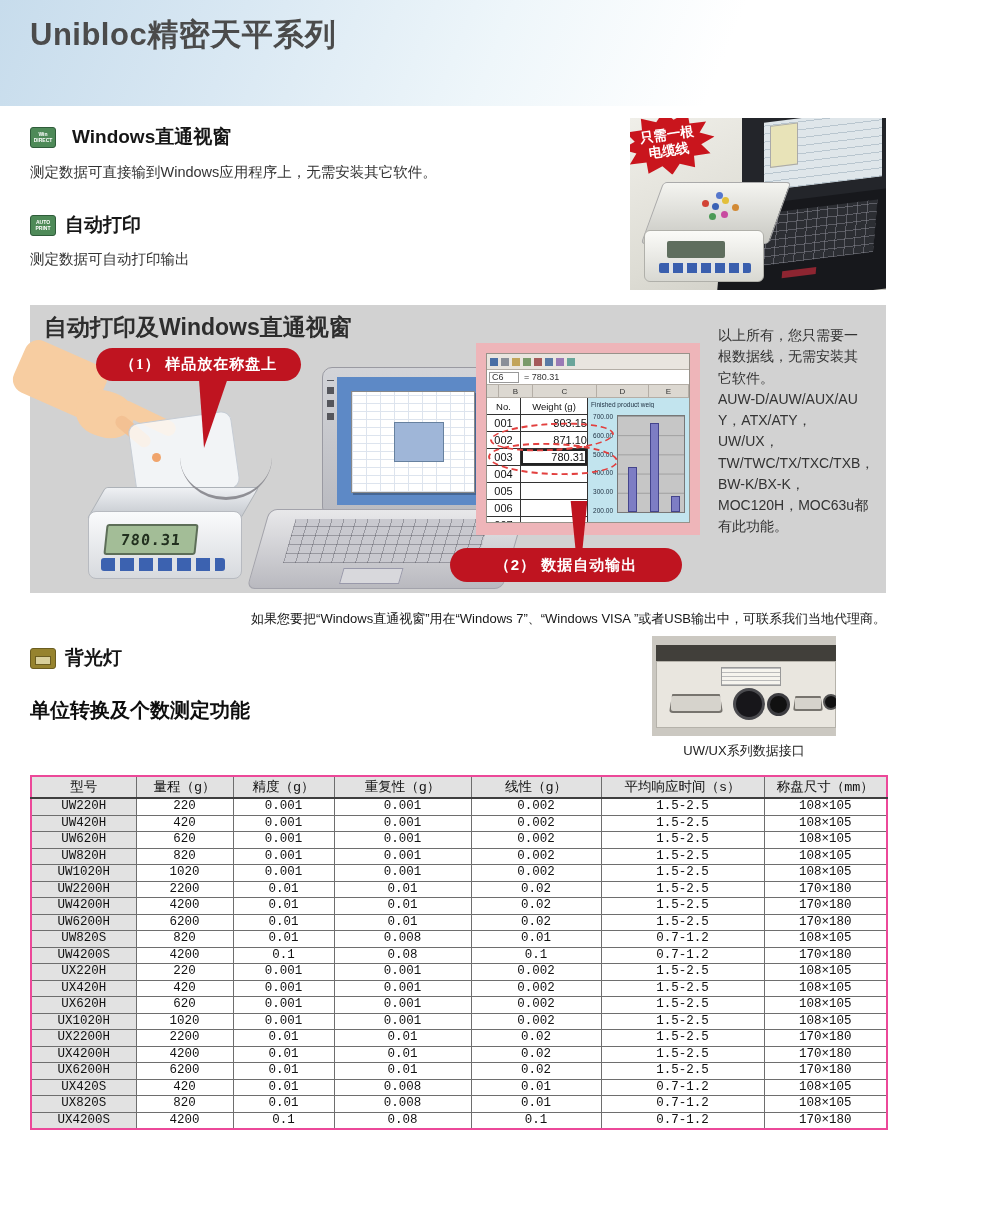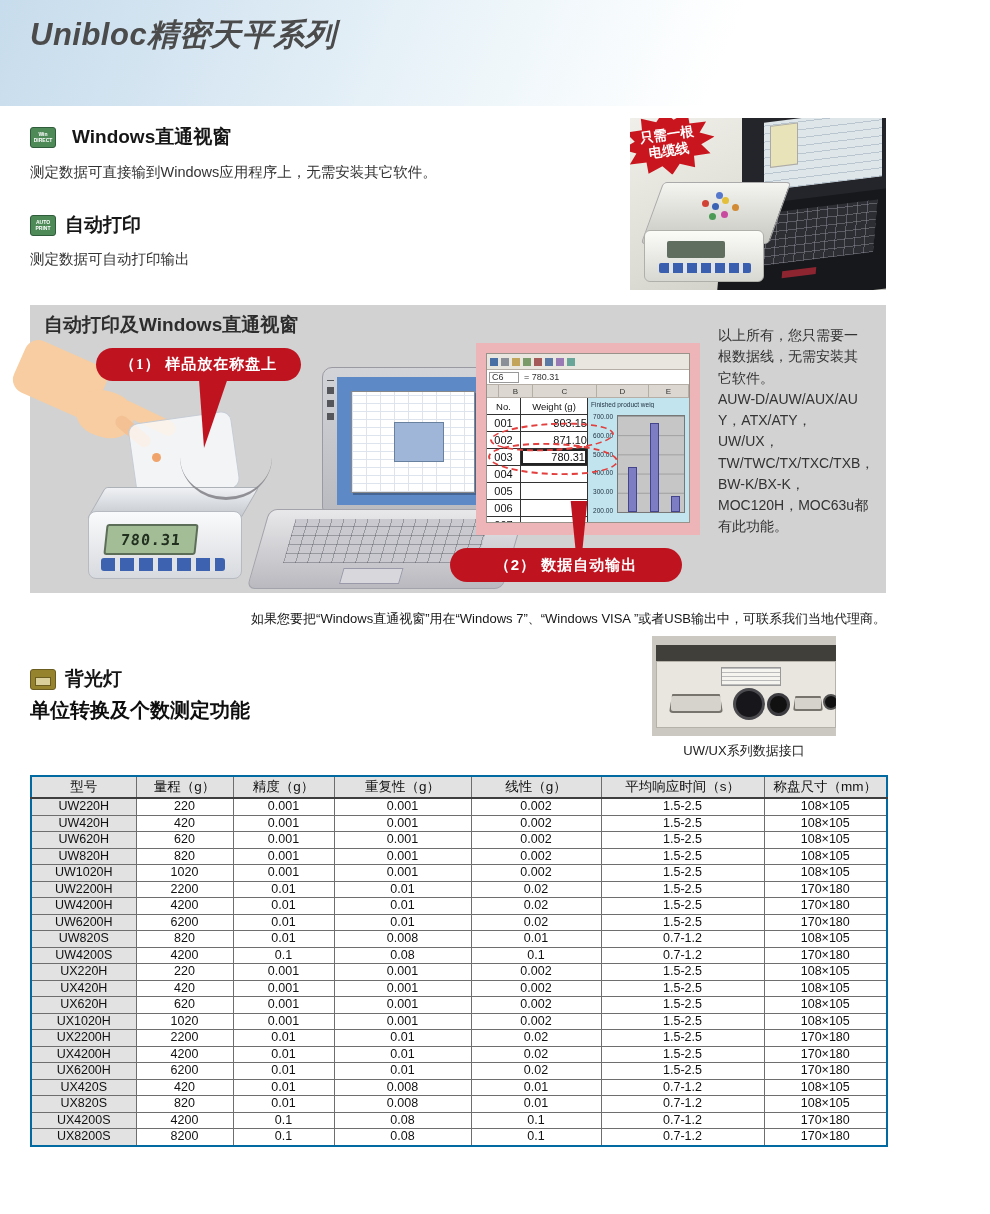--- a/index.html
+++ b/index.html
@@ -1,21 +1,21 @@
 <!DOCTYPE html>
 <html><head>
 <meta charset="utf-8">
 <style>
   html,body{margin:0;padding:0;background:#fff;}
   #page{position:relative;width:990px;height:1214px;background:#fff;overflow:hidden;
         font-family:"Liberation Sans","DejaVu Sans",sans-serif;color:#222;}
 
   
   .banner{position:absolute;left:0;top:0;width:788px;height:106px;
-          background:linear-gradient(112deg,#c7dcec 0%,#d9e8f3 30%,#eef6fa 62%,#ffffff 90%);font-style:italic;}
+          background:linear-gradient(112deg,#c7dcec 0%,#d9e8f3 30%,#eef6fa 62%,#ffffff 90%);}
   .banner h1{position:absolute;left:30px;top:14px;margin:0;font-size:31px;font-weight:bold;
              color:#4b4b4b;letter-spacing:.5px;}
 
   
   .feat{position:absolute;left:30px;display:flex;align-items:center;gap:9px;}
   .ficon{width:26px;height:21px;border-radius:3px;color:#fff;font-size:5px;font-weight:bold;
          line-height:1.2;display:flex;align-items:center;justify-content:center;text-align:center;
          white-space:pre-line;box-sizing:border-box;}
   .green{background:#4e8a58;border:1px solid #2f5c3a;}
   .olive{background:#96832e;border:1px solid #6b5d20;position:relative;}
@@ -44,21 +44,21 @@
   .p-lcd{position:absolute;left:22px;top:10px;width:58px;height:17px;background:#5f6e5e;border-radius:2px;}
   .p-btns{position:absolute;left:14px;top:32px;width:92px;height:10px;border-radius:2px;
           background:repeating-linear-gradient(90deg,#3a5fae 0 10px,#e0e3e7 10px 14px);}
   .badge{position:absolute;left:-9px;top:-7px;width:94px;height:64px;background:#c9151d;
          clip-path:polygon(100% 50%,84.8% 59.3%,93.3% 75%,75.5% 75.5%,75% 93.3%,59.3% 84.8%,50% 100%,40.7% 84.8%,25% 93.3%,24.5% 75.5%,6.7% 75%,15.2% 59.3%,0% 50%,15.2% 40.7%,6.7% 25%,24.5% 24.5%,25% 6.7%,40.7% 15.2%,50% 0%,59.3% 15.2%,75% 6.7%,75.5% 24.5%,93.3% 25%,84.8% 40.7%);
          transform:rotate(-8deg);display:flex;flex-direction:column;align-items:center;justify-content:center;
          color:#fff;font-weight:bold;font-size:13.5px;line-height:1.15;text-align:center;}
 
   
   .gpanel{position:absolute;left:30px;top:305px;width:856px;height:288px;background:#d2d2d2;overflow:visible;}
-  .gtitle{position:absolute;left:14px;top:7px;margin:0;font-size:19px;font-weight:bold;color:#2d2d2d;}
+  .gtitle{position:absolute;left:14px;top:7px;margin:0;font-size:23px;font-weight:bold;color:#2d2d2d;}
   .pill{position:absolute;background:#bf1420;border-radius:17px;color:#fff;font-weight:bold;font-size:15px;
         display:flex;align-items:center;justify-content:center;letter-spacing:1px;z-index:6;}
   .pill1{left:66px;top:43px;width:205px;height:33px;font-family:Liberation Serif, serif;}
   .wedge1{position:absolute;left:168px;top:61px;width:0;height:0;z-index:5;
           border-top:82px solid #bf1420;border-left:6px solid transparent;border-right:28px solid transparent;}
   .pill2{left:420px;top:243px;width:232px;height:34px;}
   .wedge2{position:absolute;left:536px;top:196px;width:26px;height:52px;background:#bf1420;
           clip-path:polygon(18% 0,82% 0,62% 100%,38% 100%);z-index:5;}
 
   .hand-arm{position:absolute;left:-14px;top:46px;width:88px;height:56px;background:#f7cda1;border-radius:14px;transform:rotate(24deg);}
@@ -152,21 +152,21 @@
   .po-pwr{position:absolute;left:166px;top:32px;width:12px;height:12px;border-radius:50%;background:#111;border:2px solid #555;}
   .pcap{position:absolute;left:652px;top:742px;width:184px;text-align:center;font-size:13px;color:#222;}
 
   
   table.spec{position:absolute;left:30px;top:775px;width:856px;border-collapse:collapse;table-layout:fixed;
              font-size:12.5px;color:#111;}
   .spec th{height:20px;font-weight:normal;font-size:13.5px;background:#e2e2e2;border:1px solid #6e6e6e;
            border-bottom:2px solid #3f3f3f;text-align:center;padding:0;}
   .spec td{height:15.5px;line-height:15px;border:1px solid #6e6e6e;text-align:center;padding:0;background:#fff;}
   .spec td.model{background:#e2e2e2;}
-  .spec{border:2px solid #0369a1;}
+  .spec{border:2px solid #ec4899;font-family:Liberation Mono, monospace;}
 </style>
 </head>
 <body>
 
 <div id="page">
 
   <header class="banner">
     <h1>Unibloc精密天平系列</h1>
   </header>
 
@@ -333,21 +333,21 @@
 Y，ATX/ATY，
 UW/UX，
 TW/TWC/TX/TXC/TXB，
 BW-K/BX-K，
 MOC120H，MOC63u都
 有此功能。</div>
   </div>
 
   <p class="foot">如果您要把“Windows直通视窗”用在“Windows 7”、“Windows VISA ”或者USB输出中，可联系我们当地代理商。</p>
 
-  <div class="feat" style="top:666px;">
+  <div class="feat" style="top:645px;">
     <span class="ficon olive"><span class="lcdband"></span></span>
     <h2>背光灯</h2>
   </div>
 
   <h3 class="uh">单位转换及个数测定功能</h3>
 
   <div class="ports">
     <div class="po-top"></div>
     <div class="po-body">
       <div class="po-label"></div>
@@ -555,25 +555,16 @@
         </tr>
         <tr>
           <td class="model">UX4200S</td>
           <td>4200</td>
           <td>0.1</td>
           <td>0.08</td>
           <td>0.1</td>
           <td>0.7-1.2</td>
           <td>170×180</td>
         </tr>
-        <tr>
-          <td class="model">UX8200S</td>
-          <td>8200</td>
-          <td>0.1</td>
-          <td>0.08</td>
-          <td>0.1</td>
-          <td>0.7-1.2</td>
-          <td>170×180</td>
-        </tr>
       </tbody>
   </table>
 
 </div>
 
 </body></html>

